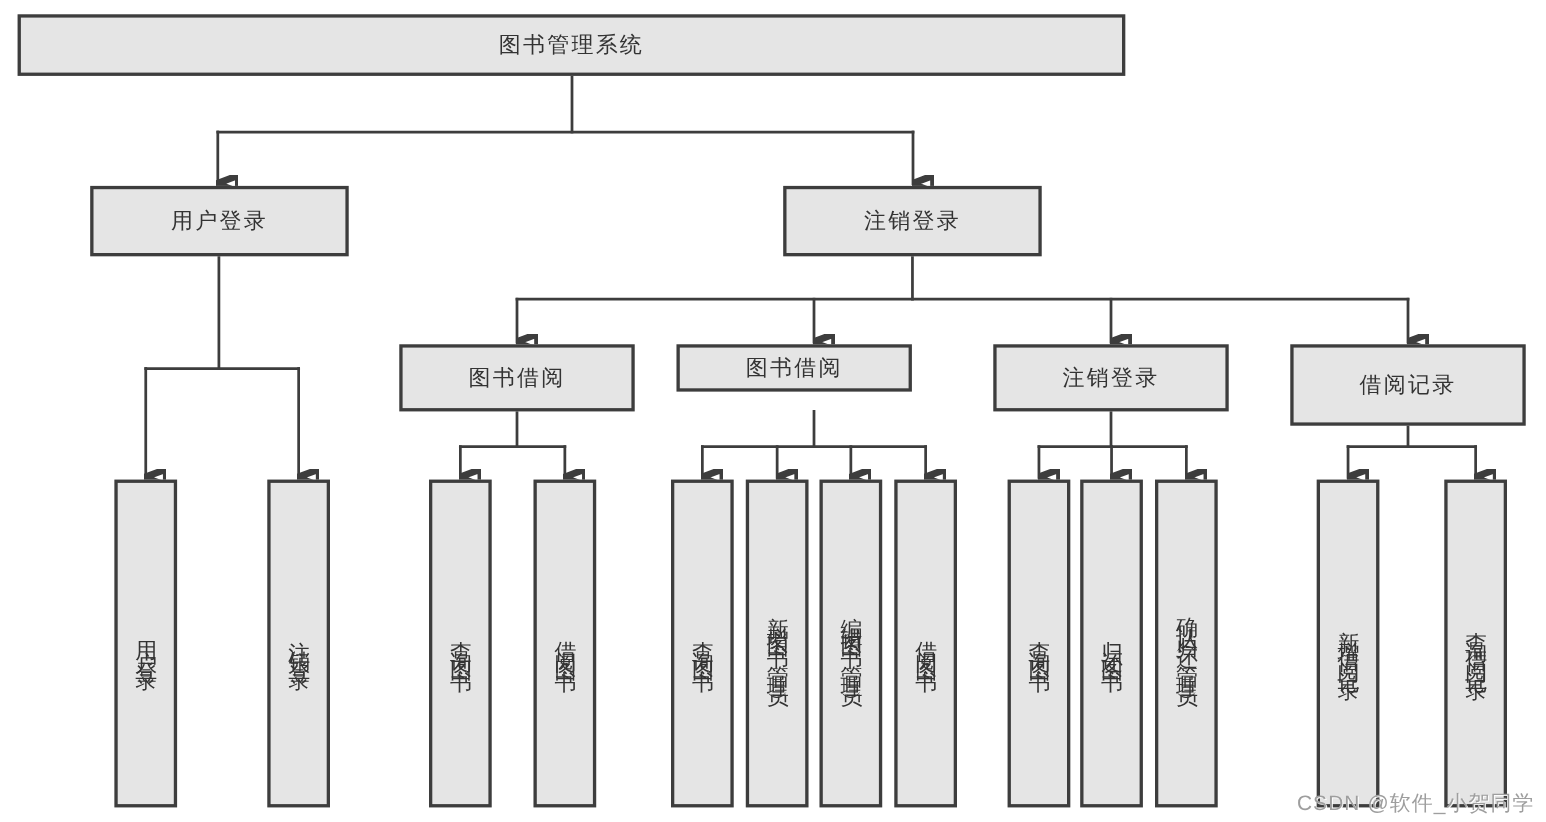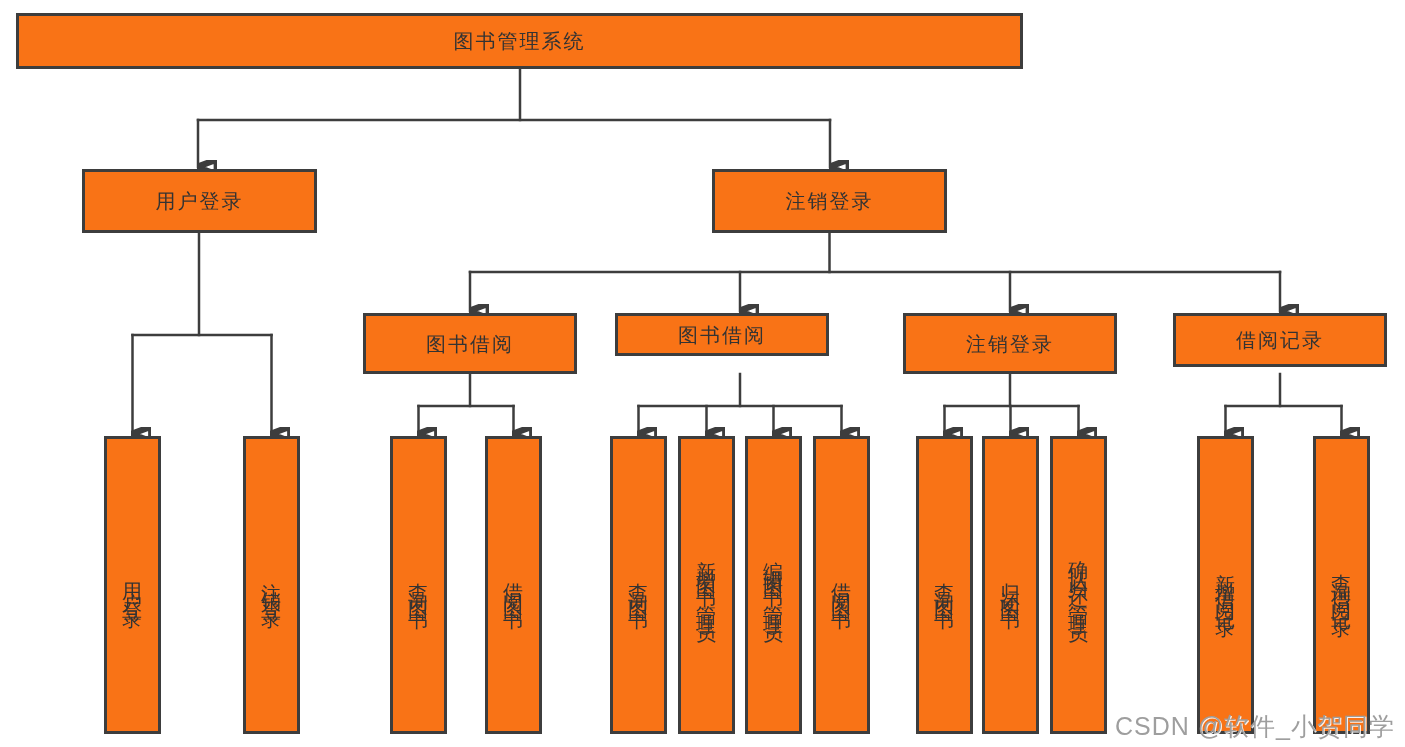--- a/index.html
+++ b/index.html
@@ -3,32 +3,32 @@
 <meta charset="utf-8">
 <style>
   html,body{margin:0;padding:0;background:#ffffff;}
   .stage{
     position:relative;width:1405px;height:747px;background:#ffffff;
     font-family:"Liberation Sans","DejaVu Sans",sans-serif;color:#333333;overflow:hidden;
   }
   .connectors{position:absolute;left:0;top:0;width:1405px;height:747px;}
   .connectors path{stroke:#3d3d3d;stroke-width:2.5;fill:none;stroke-linecap:square;}
   .node{
-    position:absolute;box-sizing:border-box;background:#f97316;border:3px solid #3d3d3d;
+    position:absolute;box-sizing:border-box;background:#e5e5e5;border:3px solid #3d3d3d;
     display:flex;align-items:center;justify-content:center;
     font-size:20px;letter-spacing:2px;color:#333333;white-space:nowrap;z-index:2;
   }
   .hnode{line-height:1;}
   .vnode{
     writing-mode:vertical-rl;text-orientation:mixed;
     letter-spacing:9px;font-size:20px;line-height:1;white-space:normal;
   }
   .watermark{
     position:absolute;right:10px;bottom:4px;z-index:5;
-    font-size:25px;letter-spacing:1px;color:#9e9e9e;
+    font-size:19px;letter-spacing:1px;color:#9e9e9e;
     text-shadow:1px 1px 0 rgba(255,255,255,0.9);
   }
 </style>
 </head>
 <body>
 
 <div class="stage">
 
   <svg class="connectors" viewBox="0 0 1405 747" xmlns="http://www.w3.org/2000/svg">
     <defs>
@@ -93,21 +93,21 @@
   </svg>
 
   <div class="node hnode" style="left:16px;top:13px;width:1007px;height:56px">图书管理系统</div>
 
   <div class="node hnode" style="left:82px;top:169px;width:235px;height:64px">用户登录</div>
   <div class="node hnode" style="left:712px;top:169px;width:235px;height:64px">注销登录</div>
 
   <div class="node hnode" style="left:363px;top:313px;width:214px;height:61px">图书借阅</div>
   <div class="node hnode" style="left:615px;top:313px;width:214px;height:43px">图书借阅</div>
   <div class="node hnode" style="left:903px;top:313px;width:214px;height:61px">注销登录</div>
-  <div class="node hnode" style="left:1173px;top:313px;width:214px;height:54px">借阅记录</div>
+  <div class="node hnode" style="left:1173px;top:313px;width:214px;height:74px">借阅记录</div>
 
   <div class="node vnode" style="left:104px;top:436px;width:57px;height:298px">用户登录</div>
   <div class="node vnode" style="left:243px;top:436px;width:57px;height:298px">注销登录</div>
 
   <div class="node vnode" style="left:390px;top:436px;width:57px;height:298px">查询图书</div>
   <div class="node vnode" style="left:485px;top:436px;width:57px;height:298px">借阅图书</div>
 
   <div class="node vnode" style="left:610px;top:436px;width:57px;height:298px">查询图书</div>
   <div class="node vnode" style="left:678px;top:436px;width:57px;height:298px">新增图书（管理员）</div>
   <div class="node vnode" style="left:745px;top:436px;width:57px;height:298px">编辑图书（管理员）</div>

